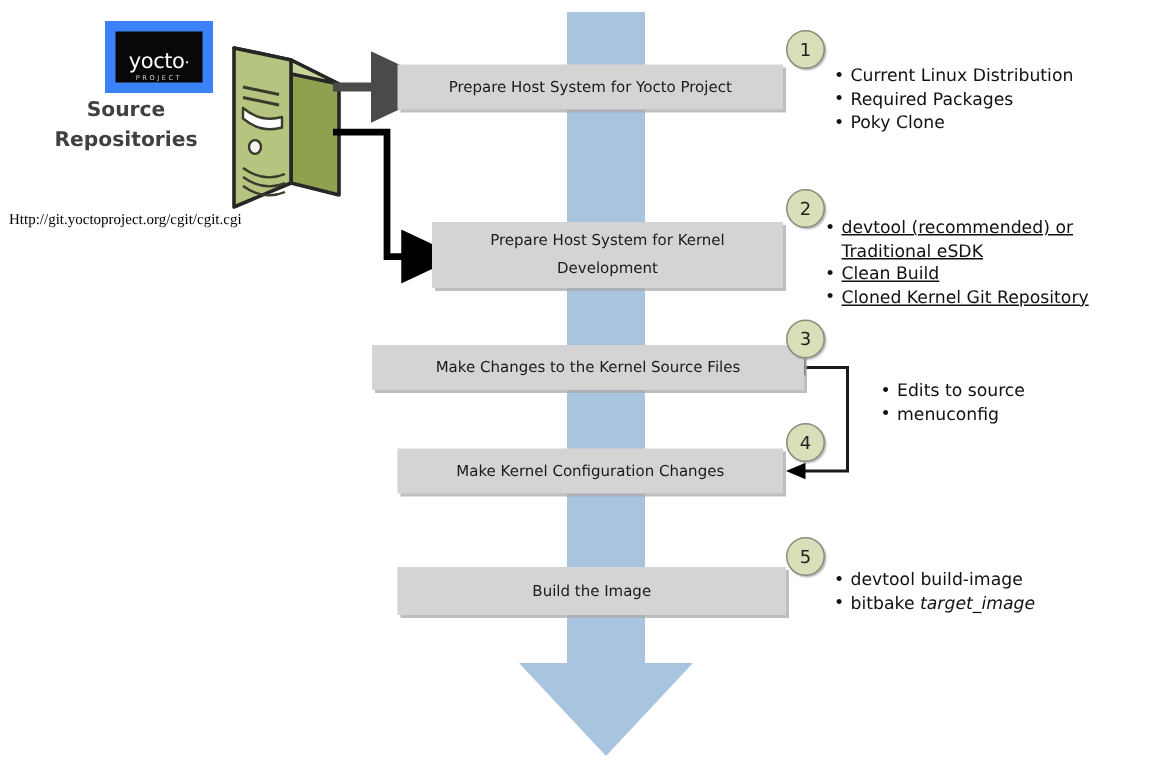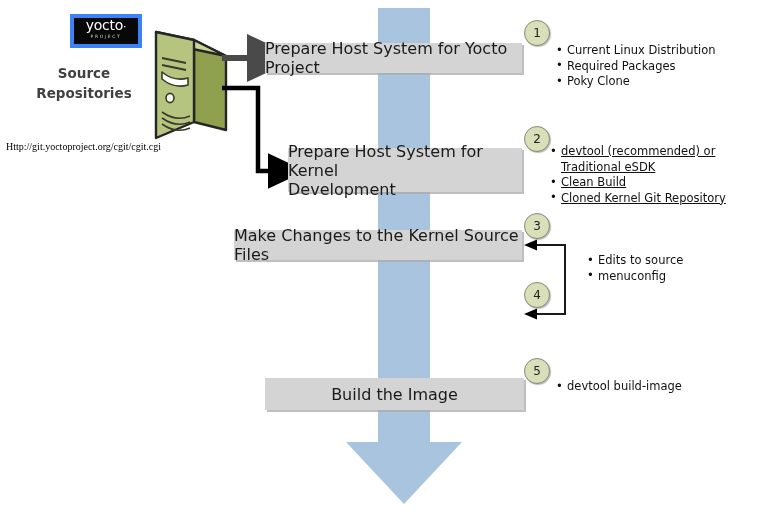--- a/index.html
+++ b/index.html
@@ -24,28 +24,28 @@
     width: 128px;
     height: 496px;
   }
 
   
   .yocto-logo {
     position: absolute;
     left: 70px;
     top: 14px;
     width: 72px;
-    height: 34px;
+    height: 48px;
     background: #080808;
-    border: 4px solid #3b82f6;
+    border: 7px solid #3b82f6;
     box-sizing: border-box;
     display: flex;
     flex-direction: column;
     align-items: center;
-    justify-content: flex-start;
+    justify-content: flex-end;
     line-height: 1;
   }
   .yocto-word {
     color: #ffffff;
     font-size: 14px;
     letter-spacing: -0.3px;
     font-family: "DejaVu Sans", "Liberation Sans", sans-serif;
   }
   .yocto-word .dot { font-size: 11px; }
   .yocto-sub {
@@ -97,30 +97,31 @@
     pointer-events: none;
   }
 
   
   .pbox {
     position: absolute;
     background: #d4d4d4;
     border: none;
     box-shadow: 2px 2px 0 0 rgba(170,170,170,0.75);
     color: #1a1a1a;
-    font-size: 16px;
+    font-size: 10px;
     display: flex;
     align-items: center;
     justify-content: center;
+    text-align: center;
     line-height: 19px;
     box-sizing: border-box;
   }
   #box-1 { left: 265px; top: 43px;  width: 257px; height: 30px; }
   #box-2 { left: 288px; top: 148px; width: 234px; height: 44px; }
-  #box-3 { left: 234px; top: 230px; width: 288px; height: 30px; }
+  #box-3 { left: 248px; top: 230px; width: 288px; height: 30px; }
   #box-4 { left: 265px; top: 299px; width: 257px; height: 30px; }
   #box-5 { left: 265px; top: 378px; width: 259px; height: 32px; }
 
   
   .step-circle {
     position: absolute;
     width: 26px;
     height: 26px;
     border-radius: 50%;
     background: #d9dfb8;
@@ -245,20 +246,23 @@
     <span>
       <span>Prepare Host System for Kernel</span><br>
       <span>Development</span>
     </span>
   </div>
 
   <div class="pbox" id="box-3">
     <span>Make Changes to the Kernel Source Files</span>
   </div>
 
+  <div class="pbox" id="box-4">
+    <span>Make Kernel Configuration Changes</span>
+  </div>
 
   <div class="pbox" id="box-5">
     <span>Build the Image</span>
   </div>
 
   <div class="step-circle" id="circle-1">1</div>
   <div class="step-circle" id="circle-2">2</div>
   <div class="step-circle" id="circle-3">3</div>
   <div class="step-circle" id="circle-4">4</div>
   <div class="step-circle" id="circle-5">5</div>
@@ -275,15 +279,16 @@
     <li>Cloned Kernel Git Repository</li>
   </ul>
 
   <ul class="bullets" id="bullets-34">
     <li>Edits to source</li>
     <li>menuconfig</li>
   </ul>
 
   <ul class="bullets" id="bullets-5">
     <li>devtool build-image</li>
+    <li><span>bitbake </span><i>target_image</i></li>
   </ul>
 
 </div>
 
 </body></html>

